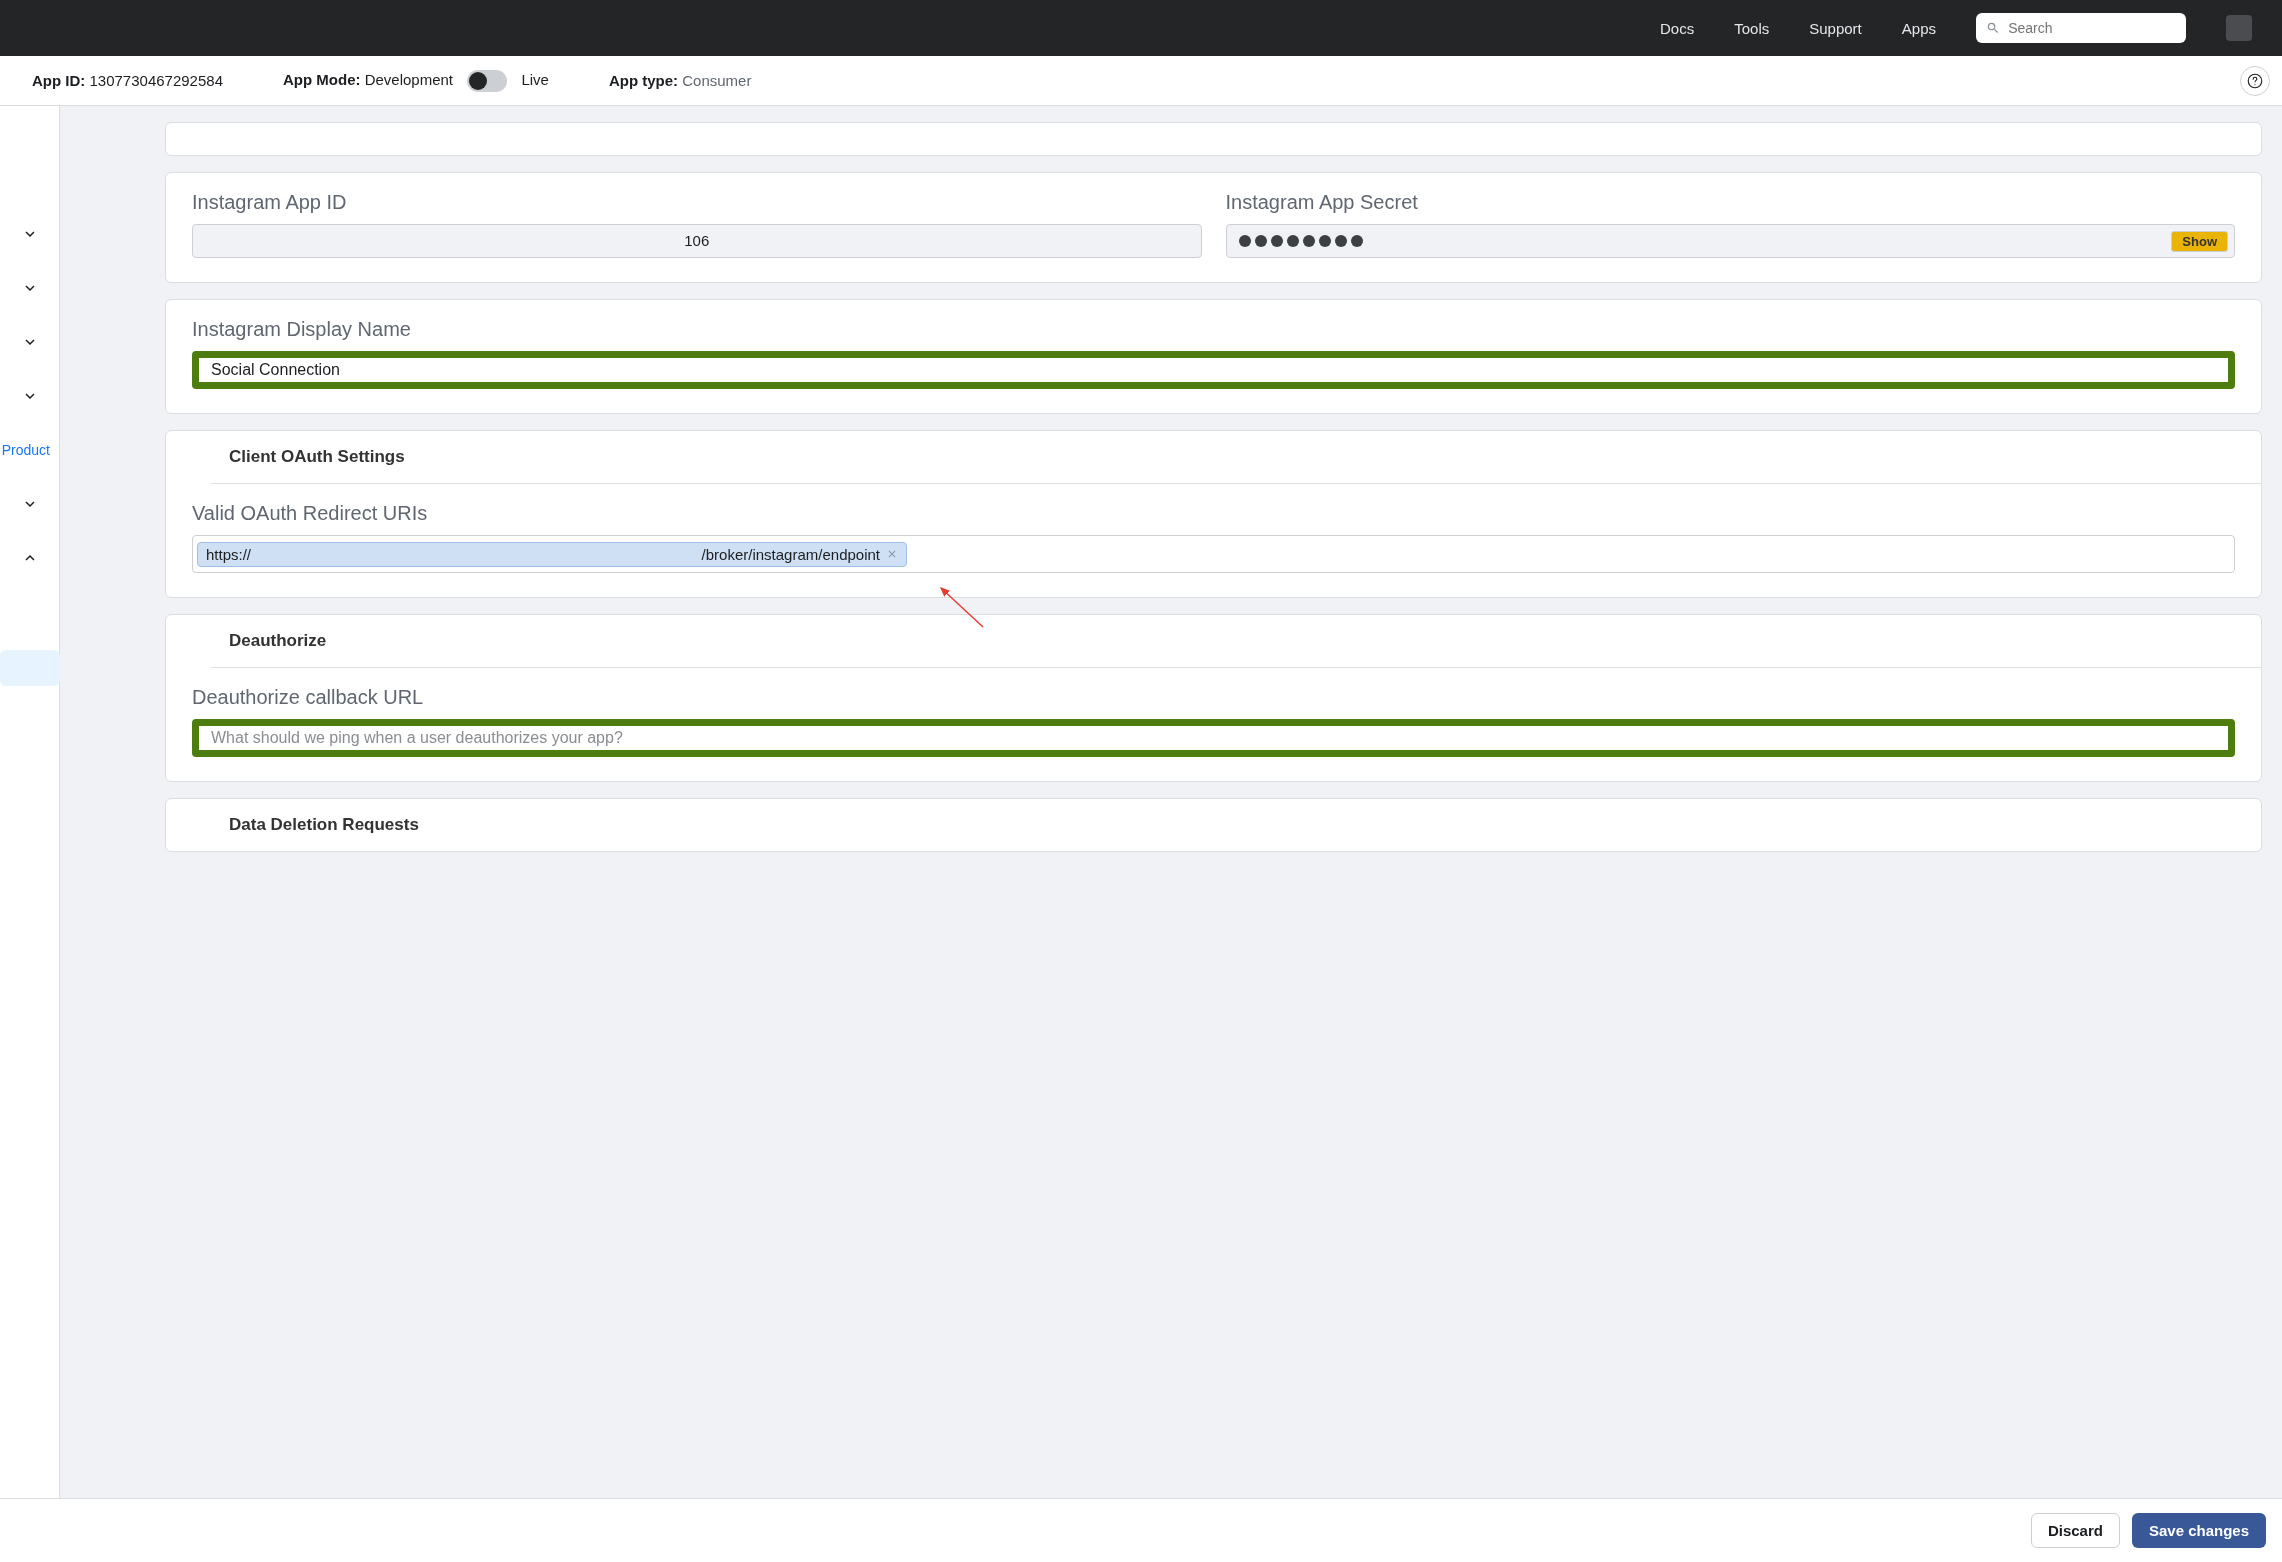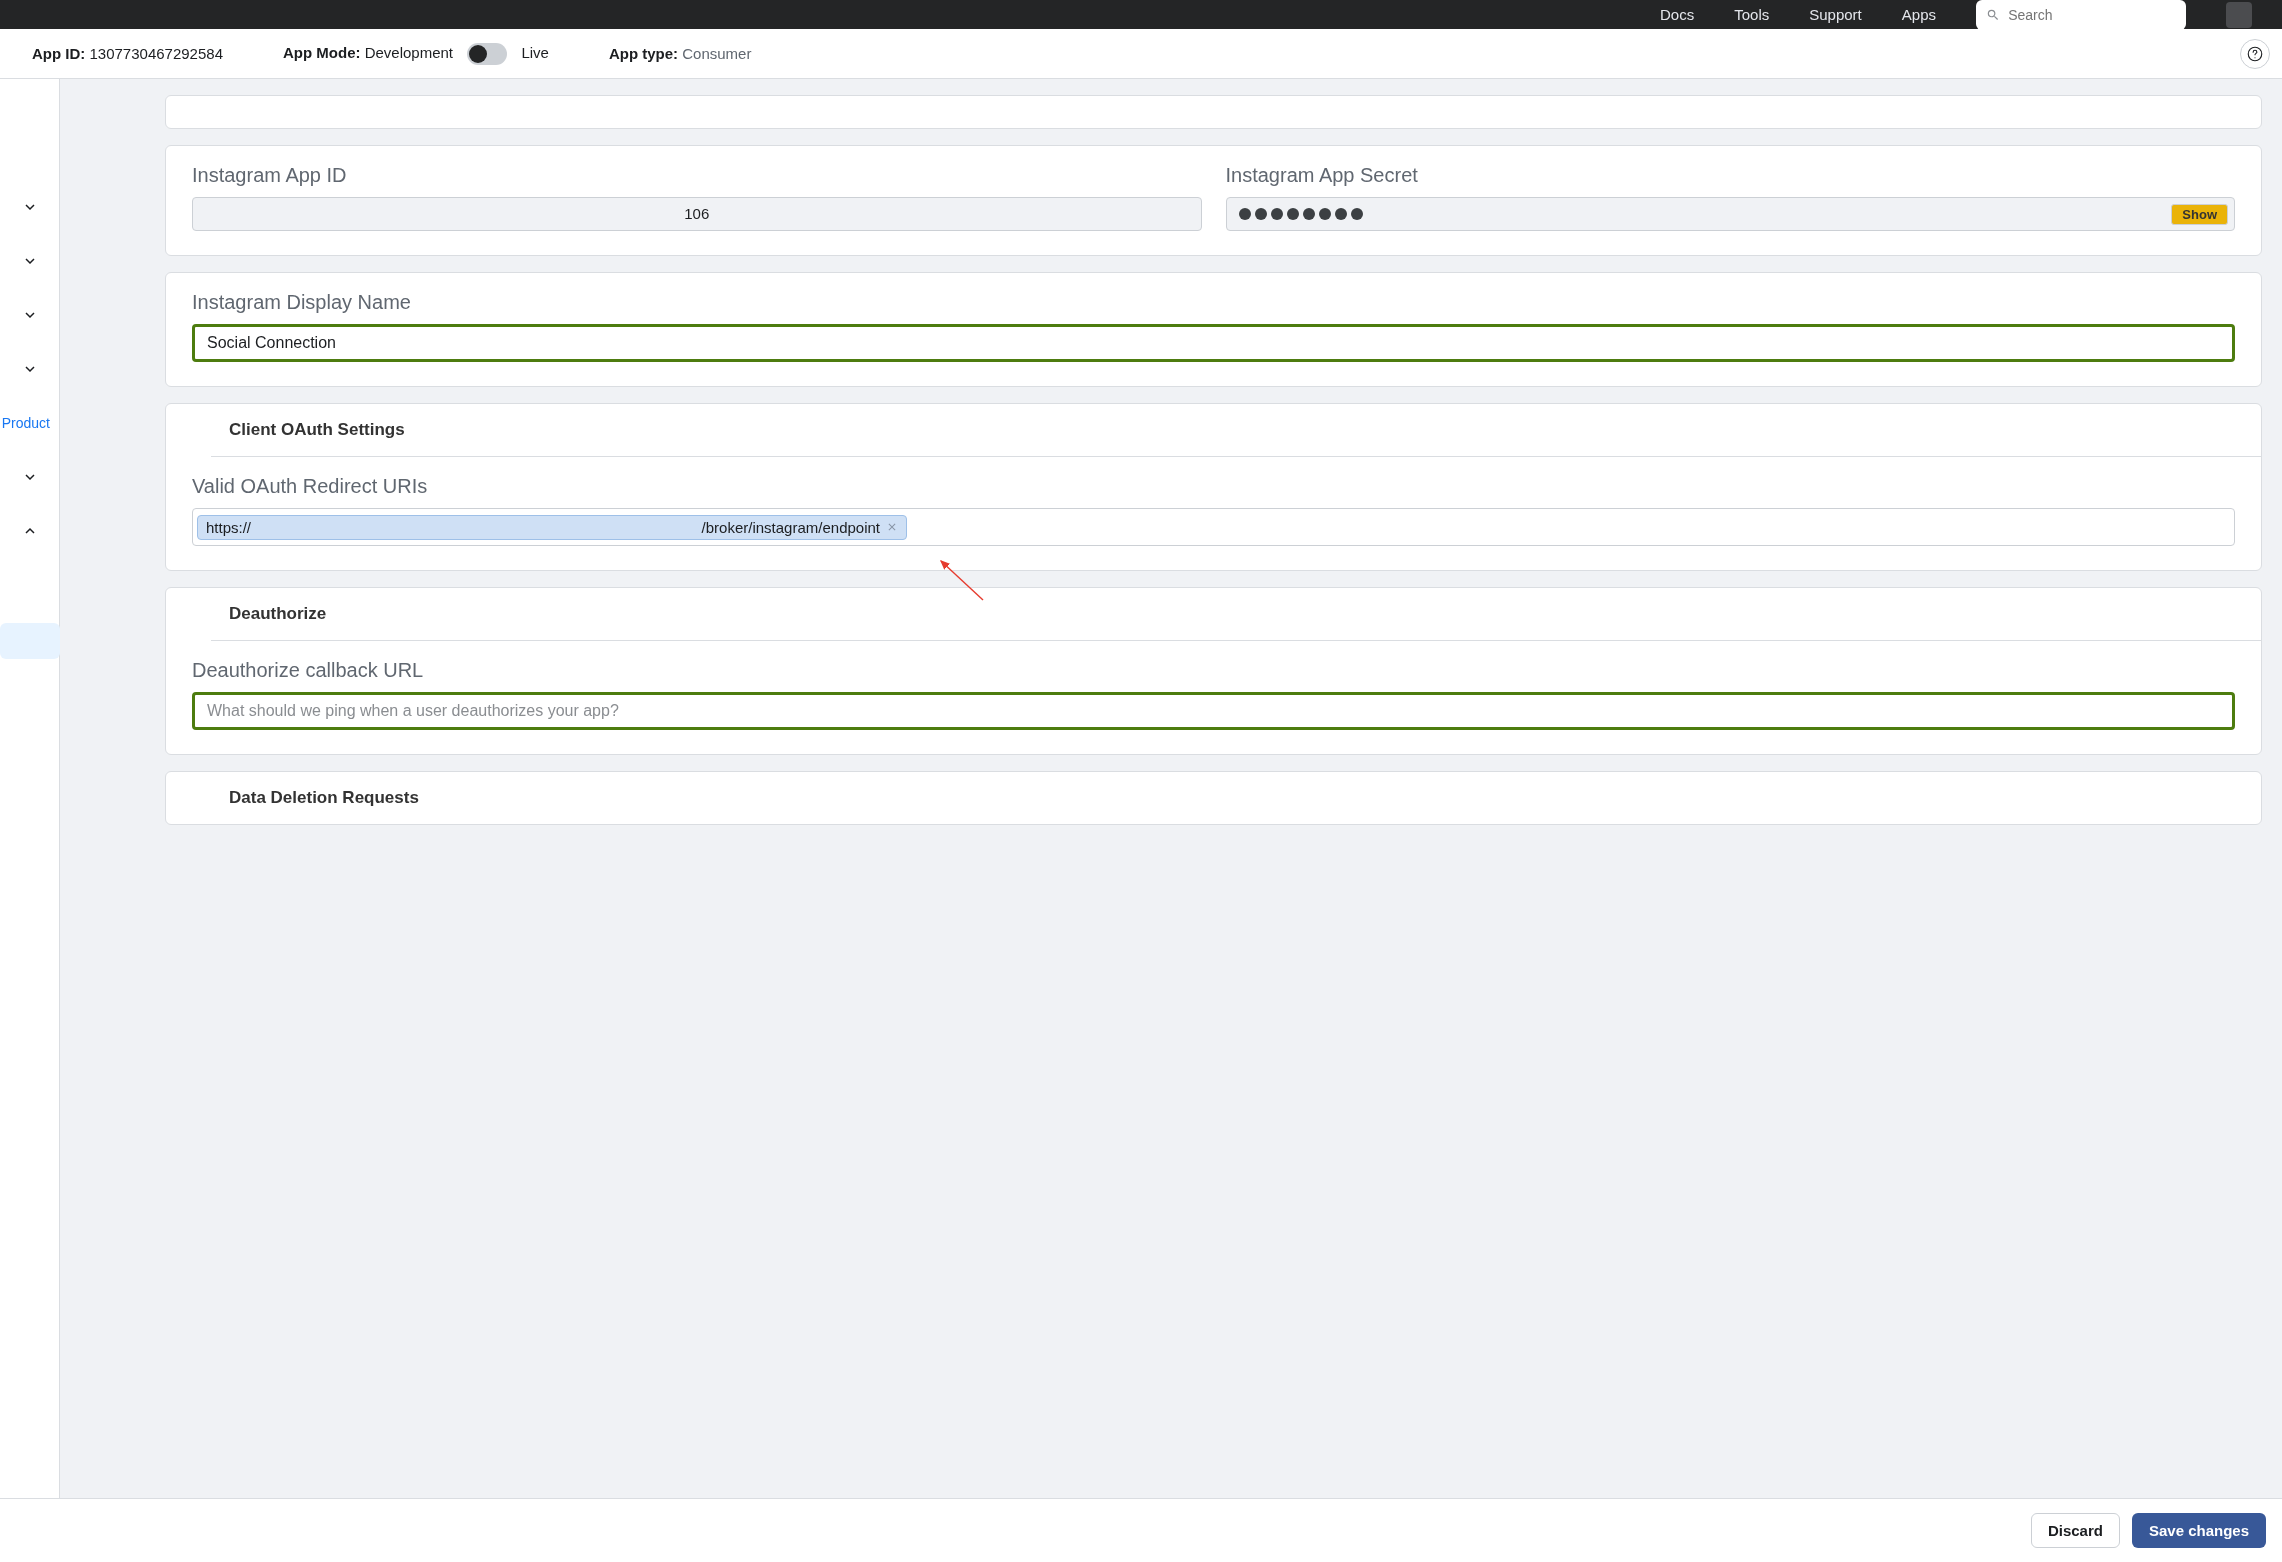--- a/index.html
+++ b/index.html
@@ -6,21 +6,21 @@
   body {
     font-family: Helvetica, Arial, sans-serif;
     font-size: 14px;
     color: #1c1e21;
     background: #f0f2f5;
     overflow-x: hidden;
   }
   
   .topnav {
     background: #242526;
-    height: 29px;
+    height: 56px;
     display: flex;
     align-items: center;
     justify-content: flex-end;
     padding-right: 30px;
     gap: 40px;
     color: #e4e6eb;
   }
   .topnav a { color: #e4e6eb; text-decoration: none; font-size: 15px; }
   .search-wrap {
     background: #fff;
@@ -173,21 +173,21 @@
     border: 1px solid #ccd0d5;
     border-radius: 3px;
     padding: 2px 10px;
     font-size: 13px;
     font-weight: 600;
     color: #333;
     cursor: pointer;
   }
   .text-input {
     width: 100%;
-    border: 3px solid #4d7c0f;
+    border: 7px solid #4d7c0f;
     border-radius: 4px;
     height: 38px;
     padding: 8px 12px;
     font-size: 16px;
     color: #1c1e21;
   }
   .text-input::placeholder { color: #8a8d91; }
   .token-input {
     border: 1px solid #ccd0d5;
     border-radius: 4px;

